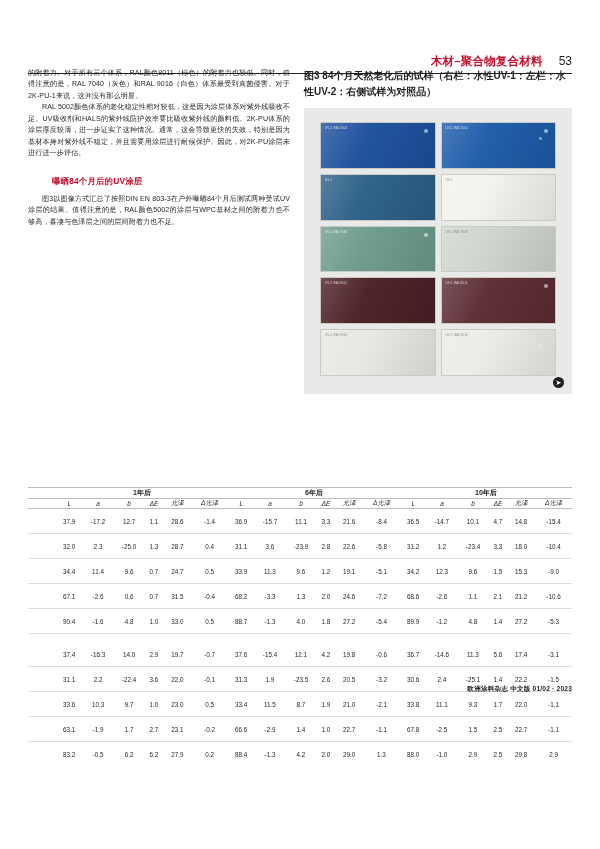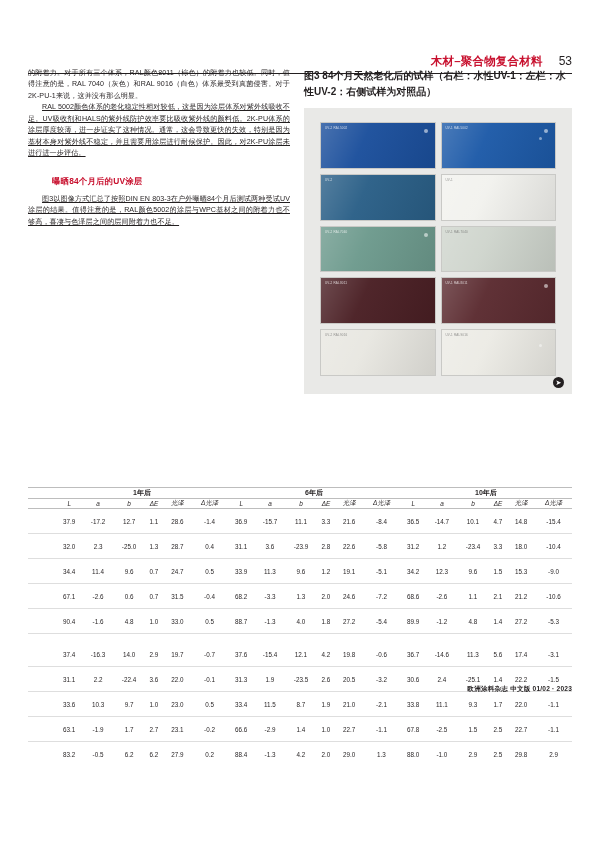--- a/index.html
+++ b/index.html
@@ -74,21 +74,20 @@
     text-align: justify;
     margin: 0 0 0 0;
     color: #231f20;
     letter-spacing: 0.1px;
   }
   p.body + p.body {
     margin-top: 0px;
   }
   .indent {
     text-indent: 14px;
-    text-decoration: underline;
   }
   h2.sub {
     font-size: 8.4px;
     font-weight: bold;
     color: #c8102e;
     margin: 16px 0 7px 0;
     letter-spacing: 0.2px;
     padding-left: 24px;
   }
 

